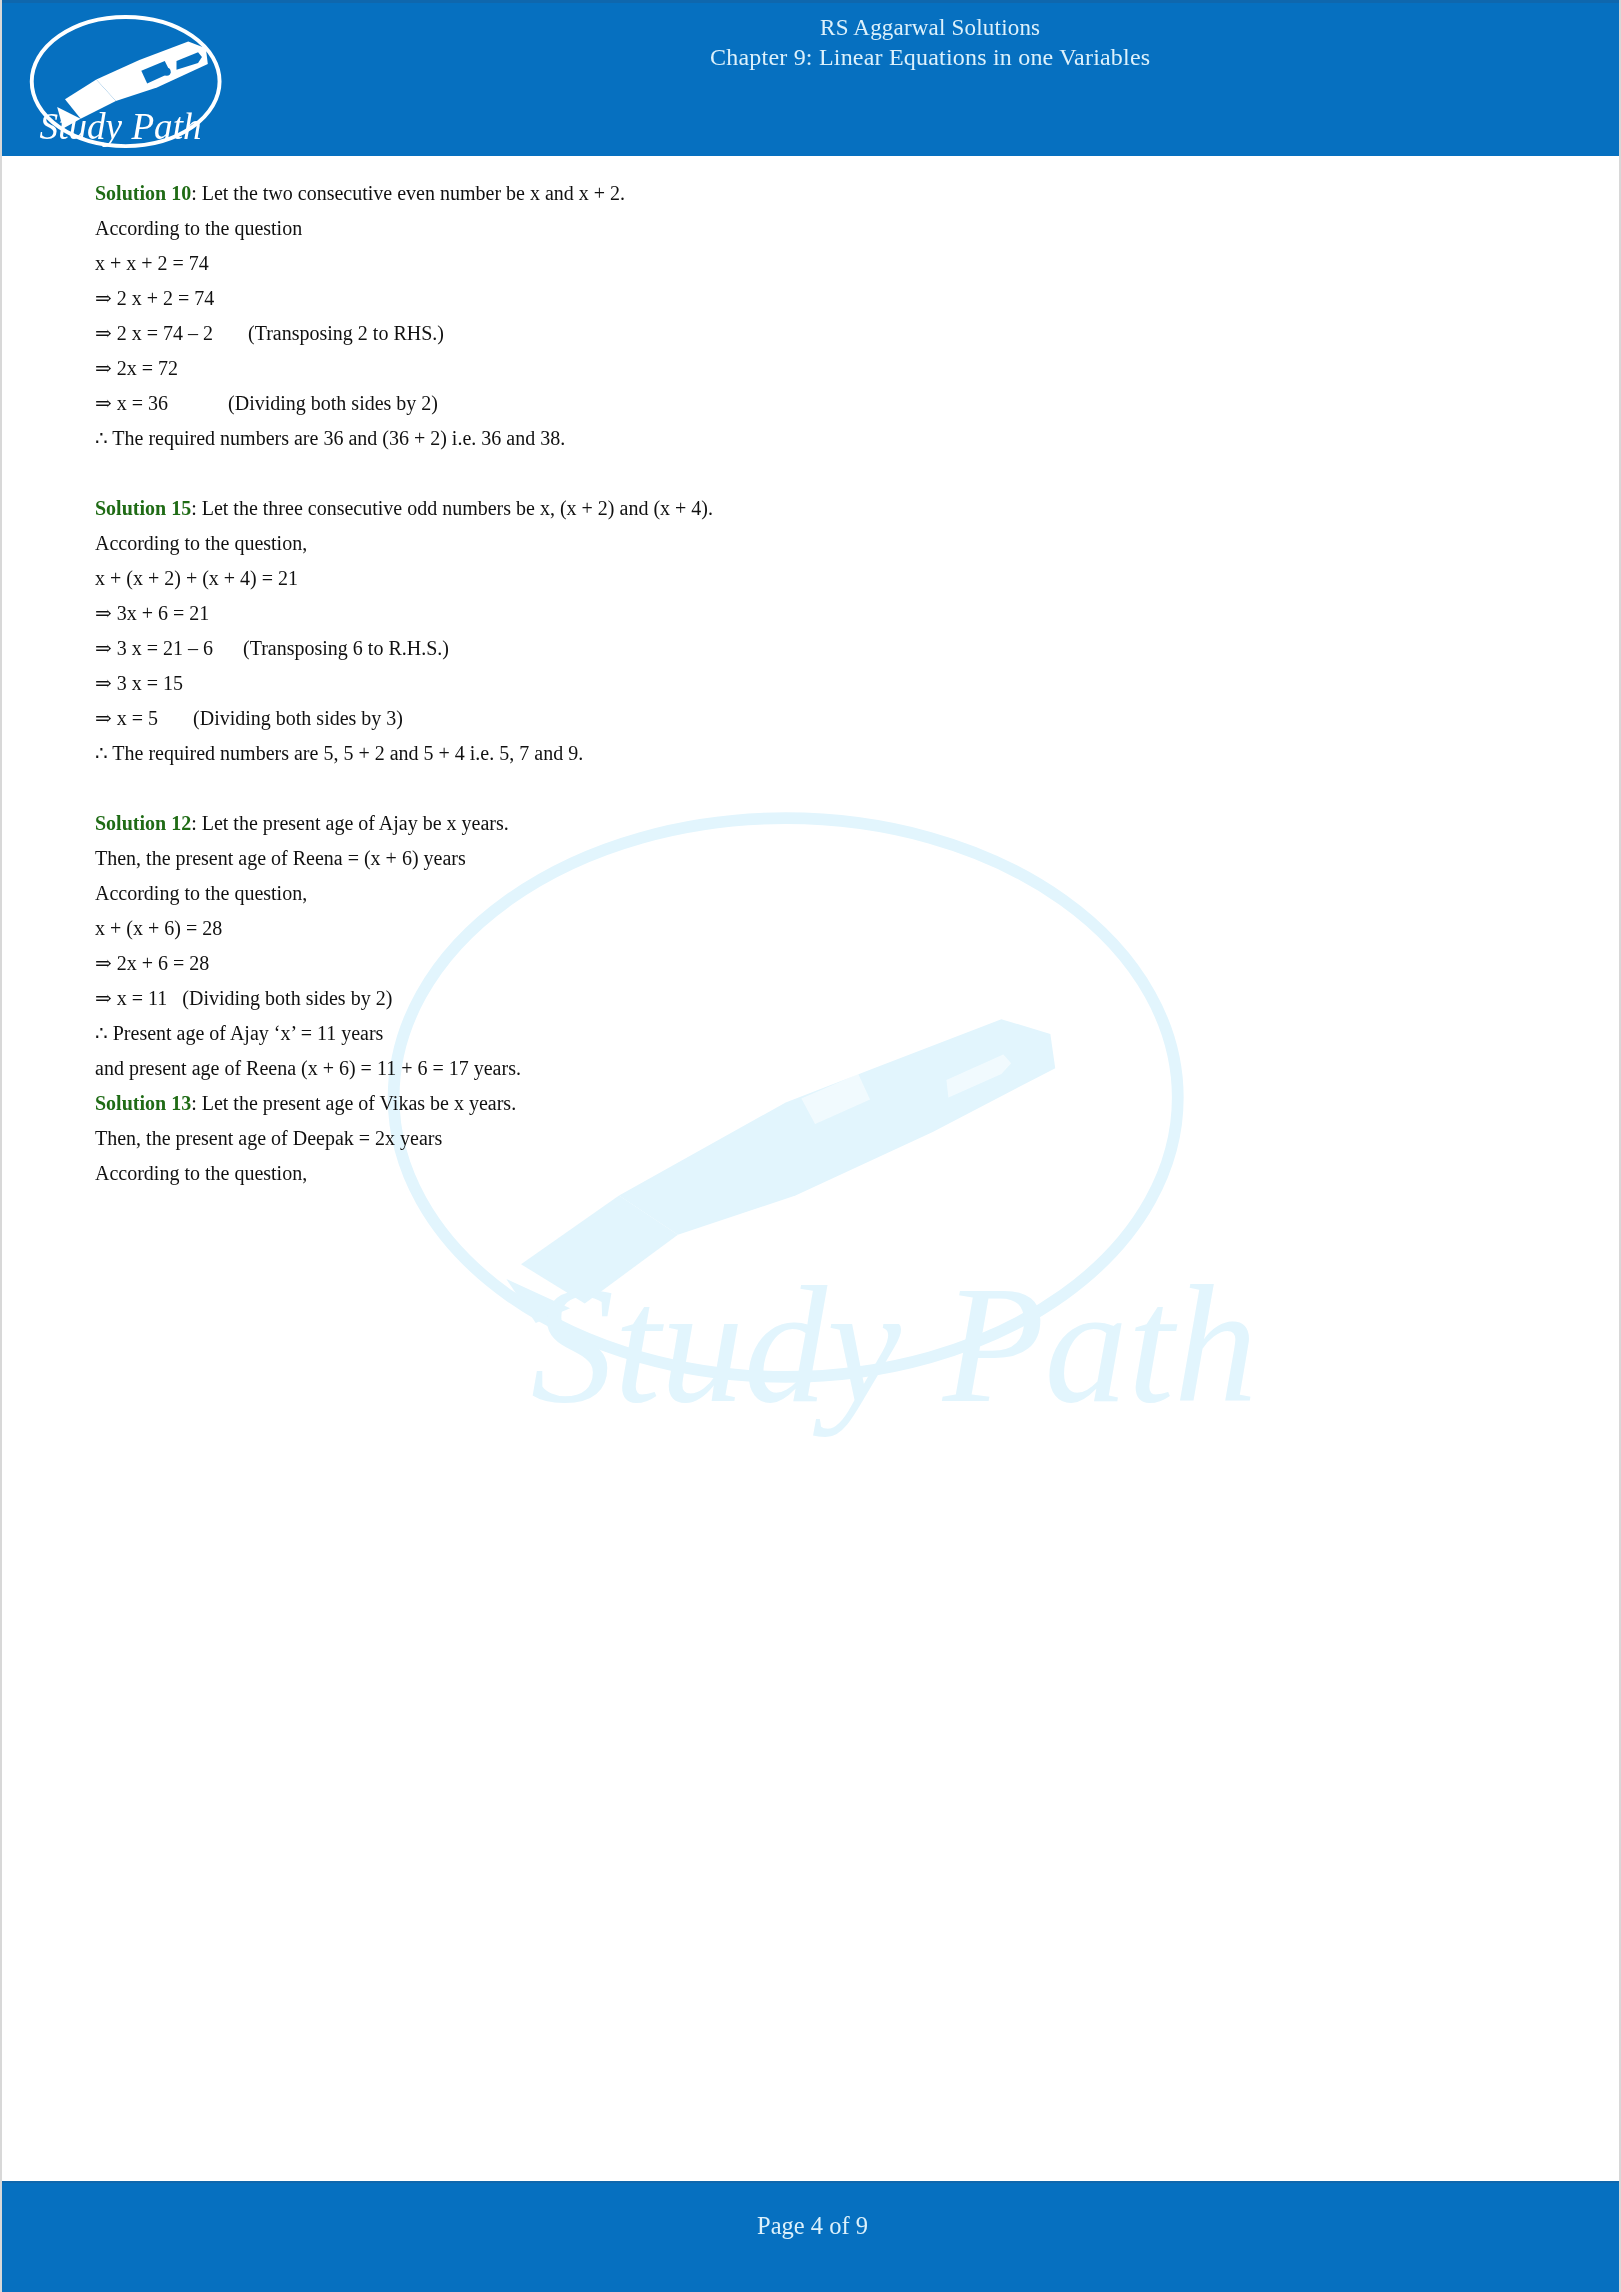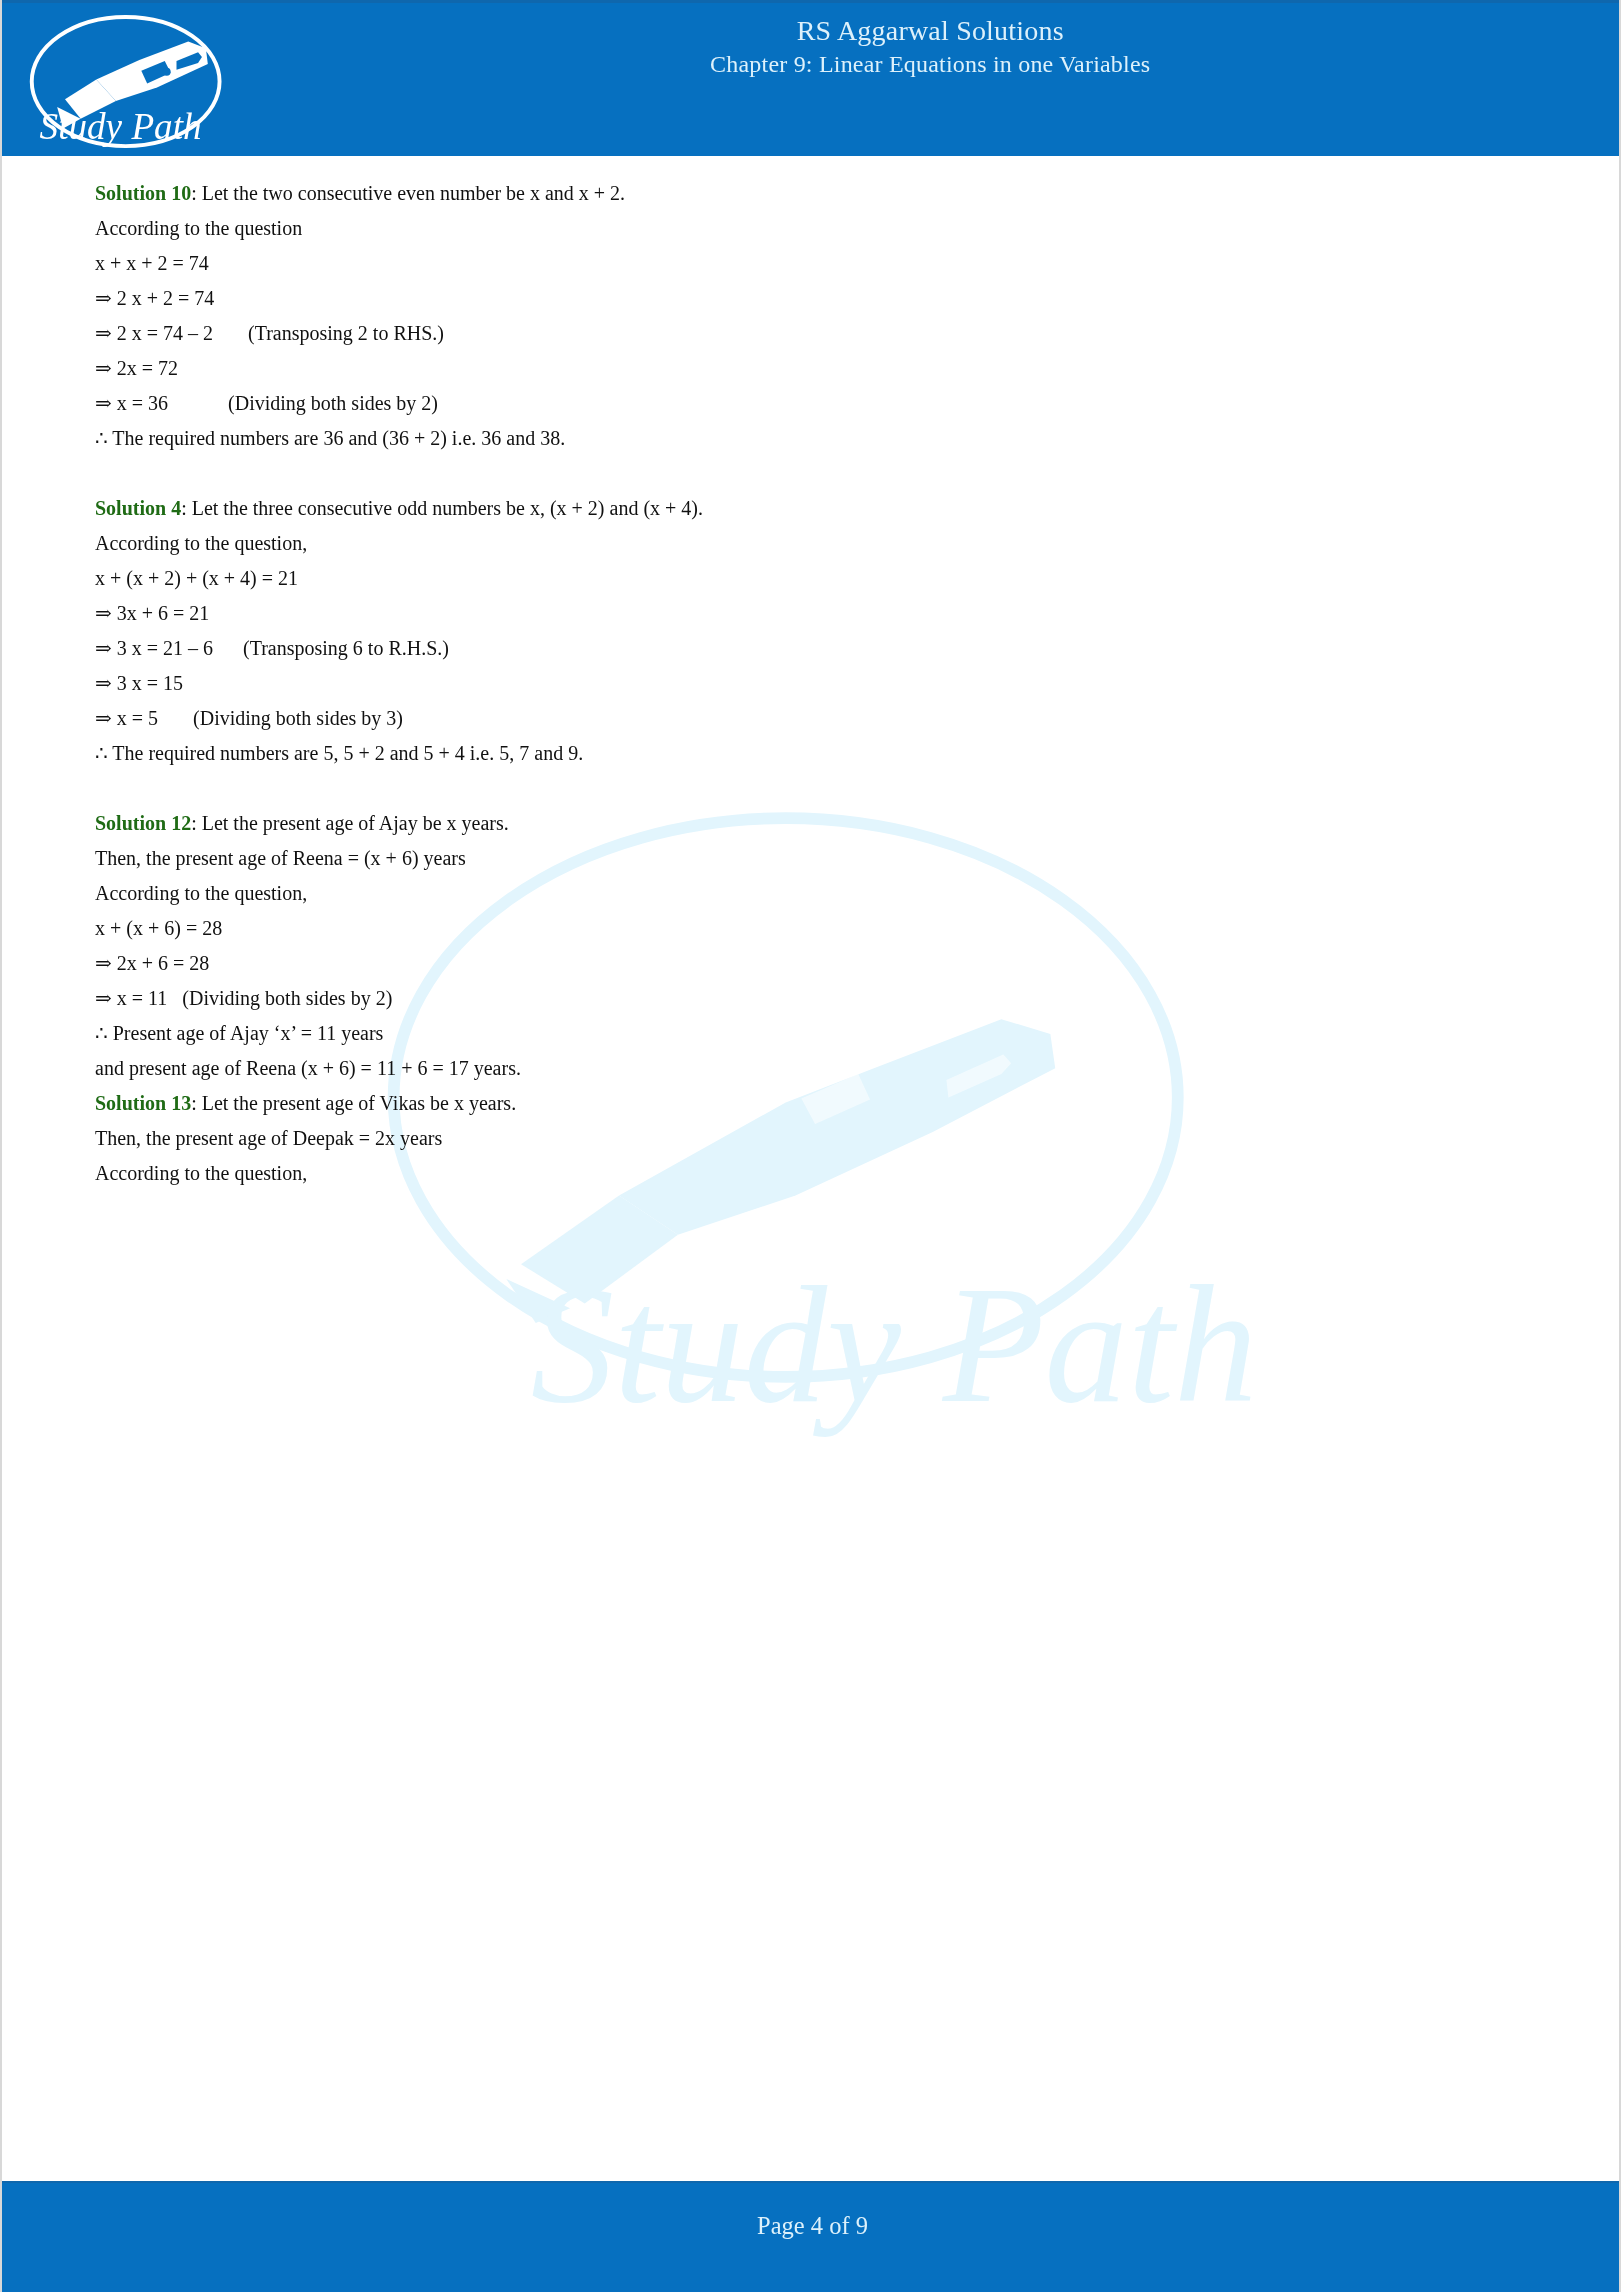--- a/index.html
+++ b/index.html
@@ -51,21 +51,21 @@
     top: 9.8px;
     text-align: center;
     color: #ddf1fb;
     line-height: 1.28;
   }
   .header-line-1 {
     font-size: 26.5px;
     letter-spacing: 0.2px;
   }
   .header-line-2 {
-    font-size: 28px;
+    font-size: 23px;
     letter-spacing: 0.2px;
   }
   .header-line-3 {
     font-size: 24px;
     letter-spacing: 0.2px;
   }
 
   
   .watermark {
     position: absolute;
@@ -194,21 +194,21 @@
       <p class="line">⇒ 2 x + 2 = 74</p>
       <p class="line">⇒ 2 x = 74 – 2       (Transposing 2 to RHS.)</p>
       <p class="line">⇒ 2x = 72</p>
       <p class="line">⇒ x = 36            (Dividing both sides by 2)</p>
       <p class="line">∴ The required numbers are 36 and (36 + 2) i.e. 36 and 38.</p>
     </div>
 
     <div class="block-gap"></div>
 
     <div>
-      <p class="line"><span class="sol-label">Solution 4</span><span>: Let the three consecutive odd numbers be x, (x + 2) and (x + 4).</span></p>
+      <p class="line"><span class="sol-label">Solution 15</span><span>: Let the three consecutive odd numbers be x, (x + 2) and (x + 4).</span></p>
       <p class="line">According to the question,</p>
       <p class="line">x + (x + 2) + (x + 4) = 21</p>
       <p class="line">⇒ 3x + 6 = 21</p>
       <p class="line">⇒ 3 x = 21 – 6      (Transposing 6 to R.H.S.)</p>
       <p class="line">⇒ 3 x = 15</p>
       <p class="line">⇒ x = 5       (Dividing both sides by 3)</p>
       <p class="line">∴ The required numbers are 5, 5 + 2 and 5 + 4 i.e. 5, 7 and 9.</p>
     </div>
 
     <div class="block-gap"></div>

